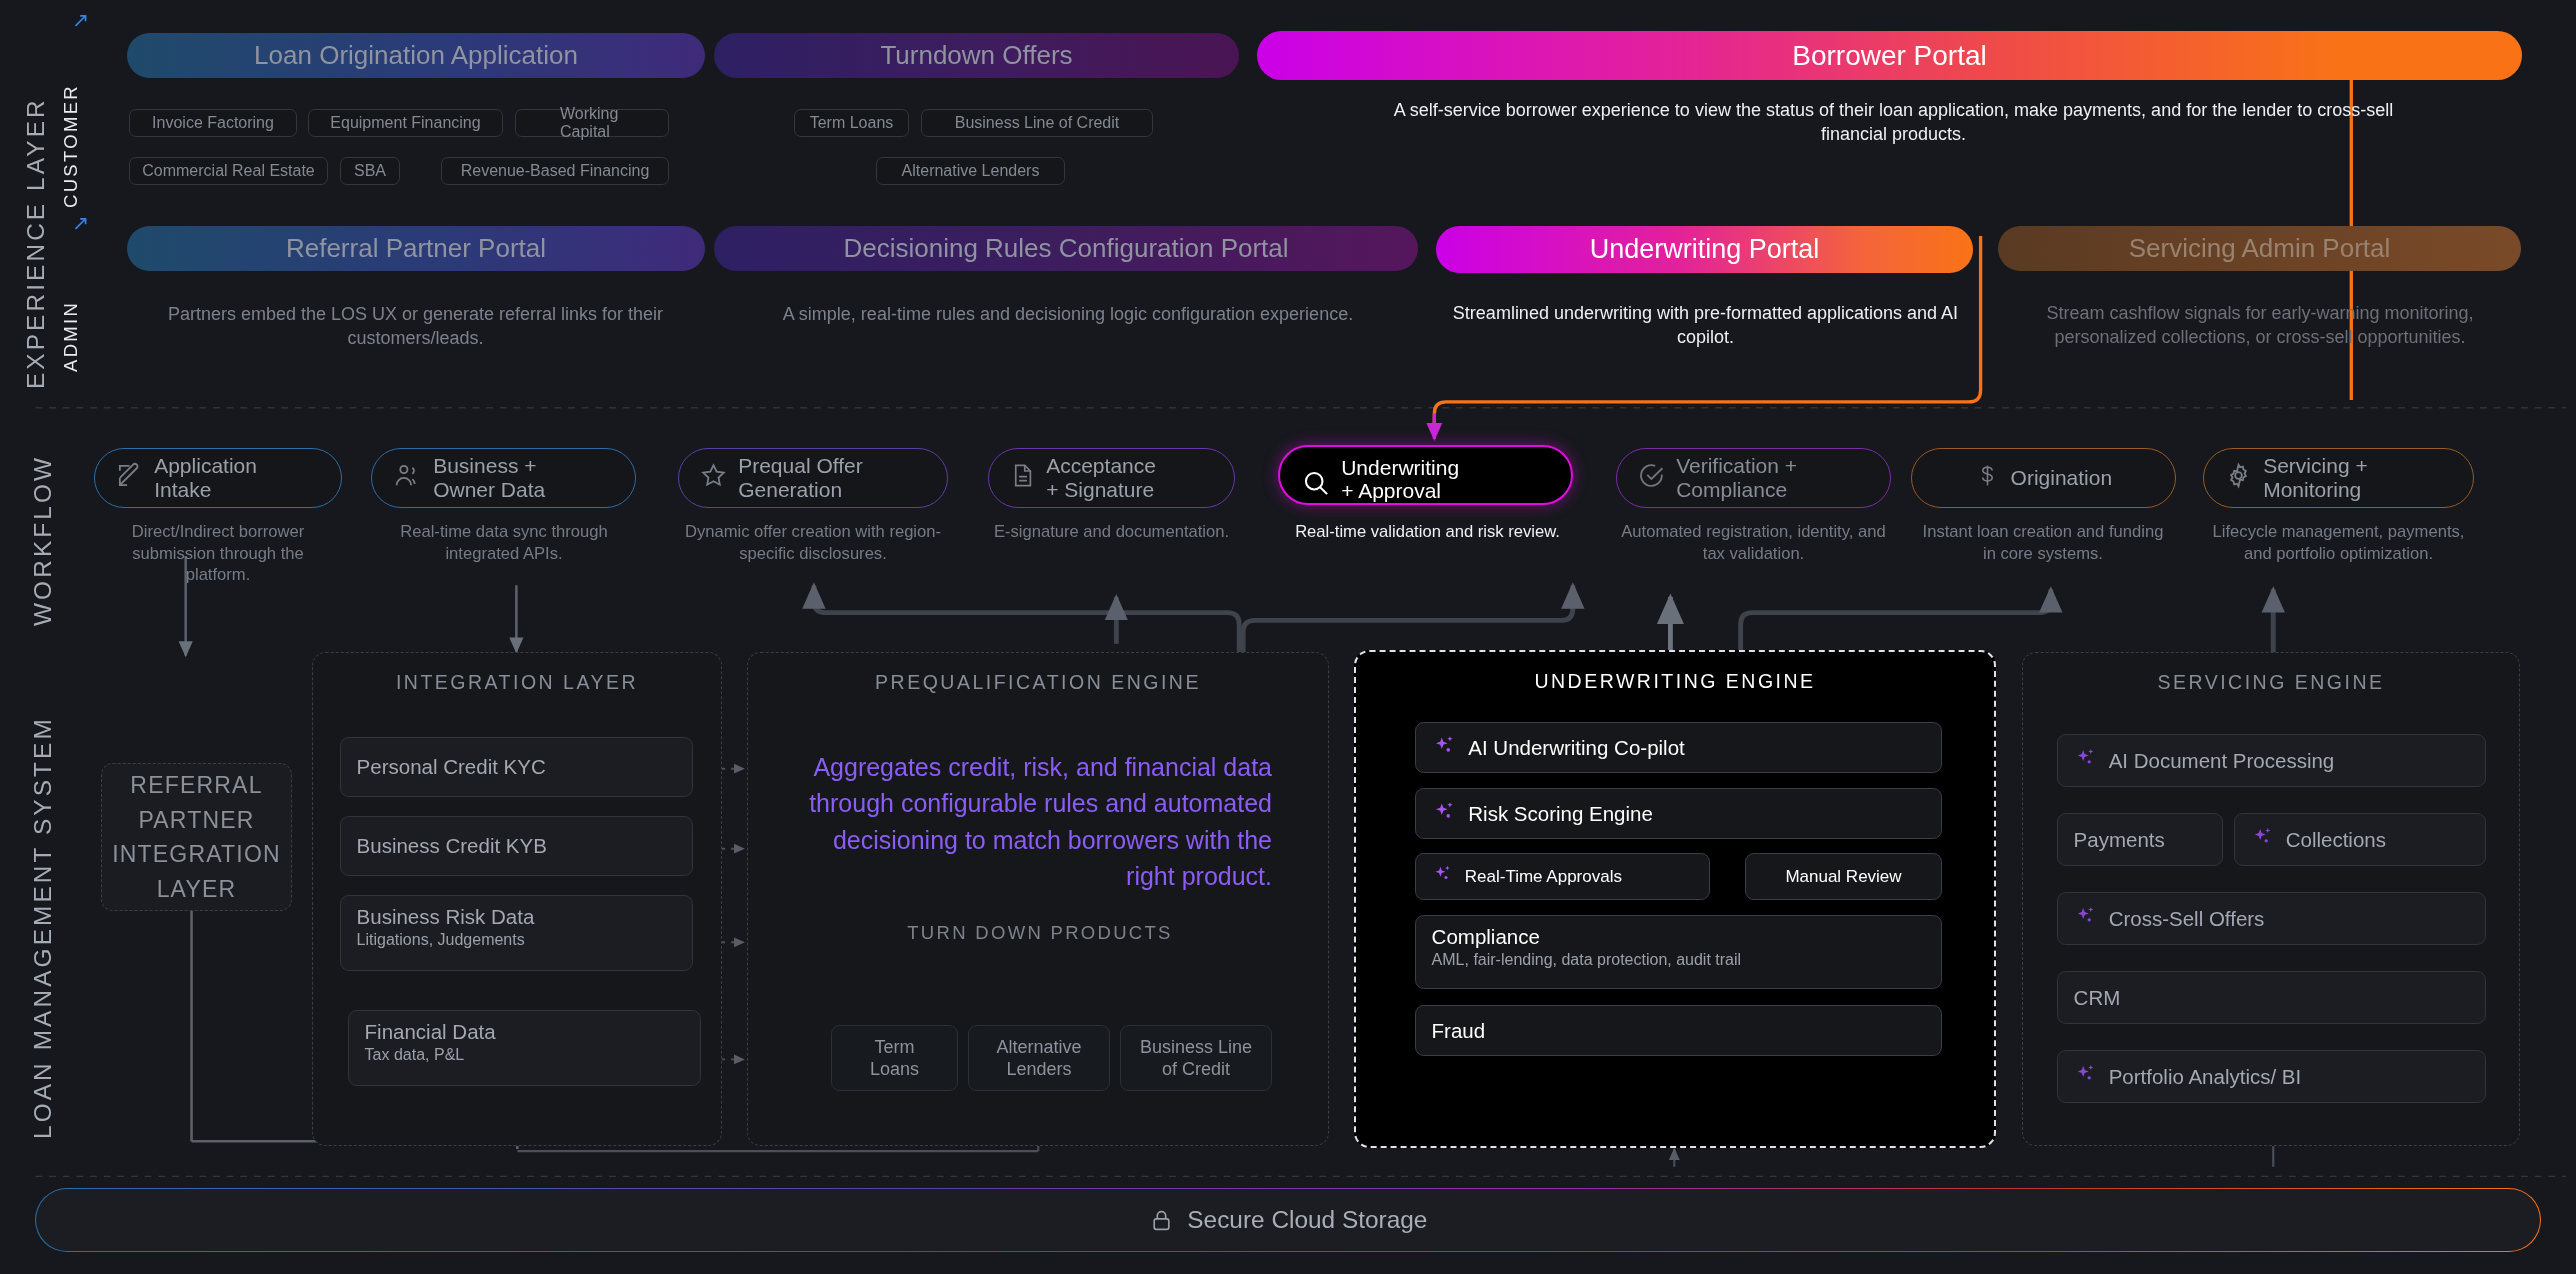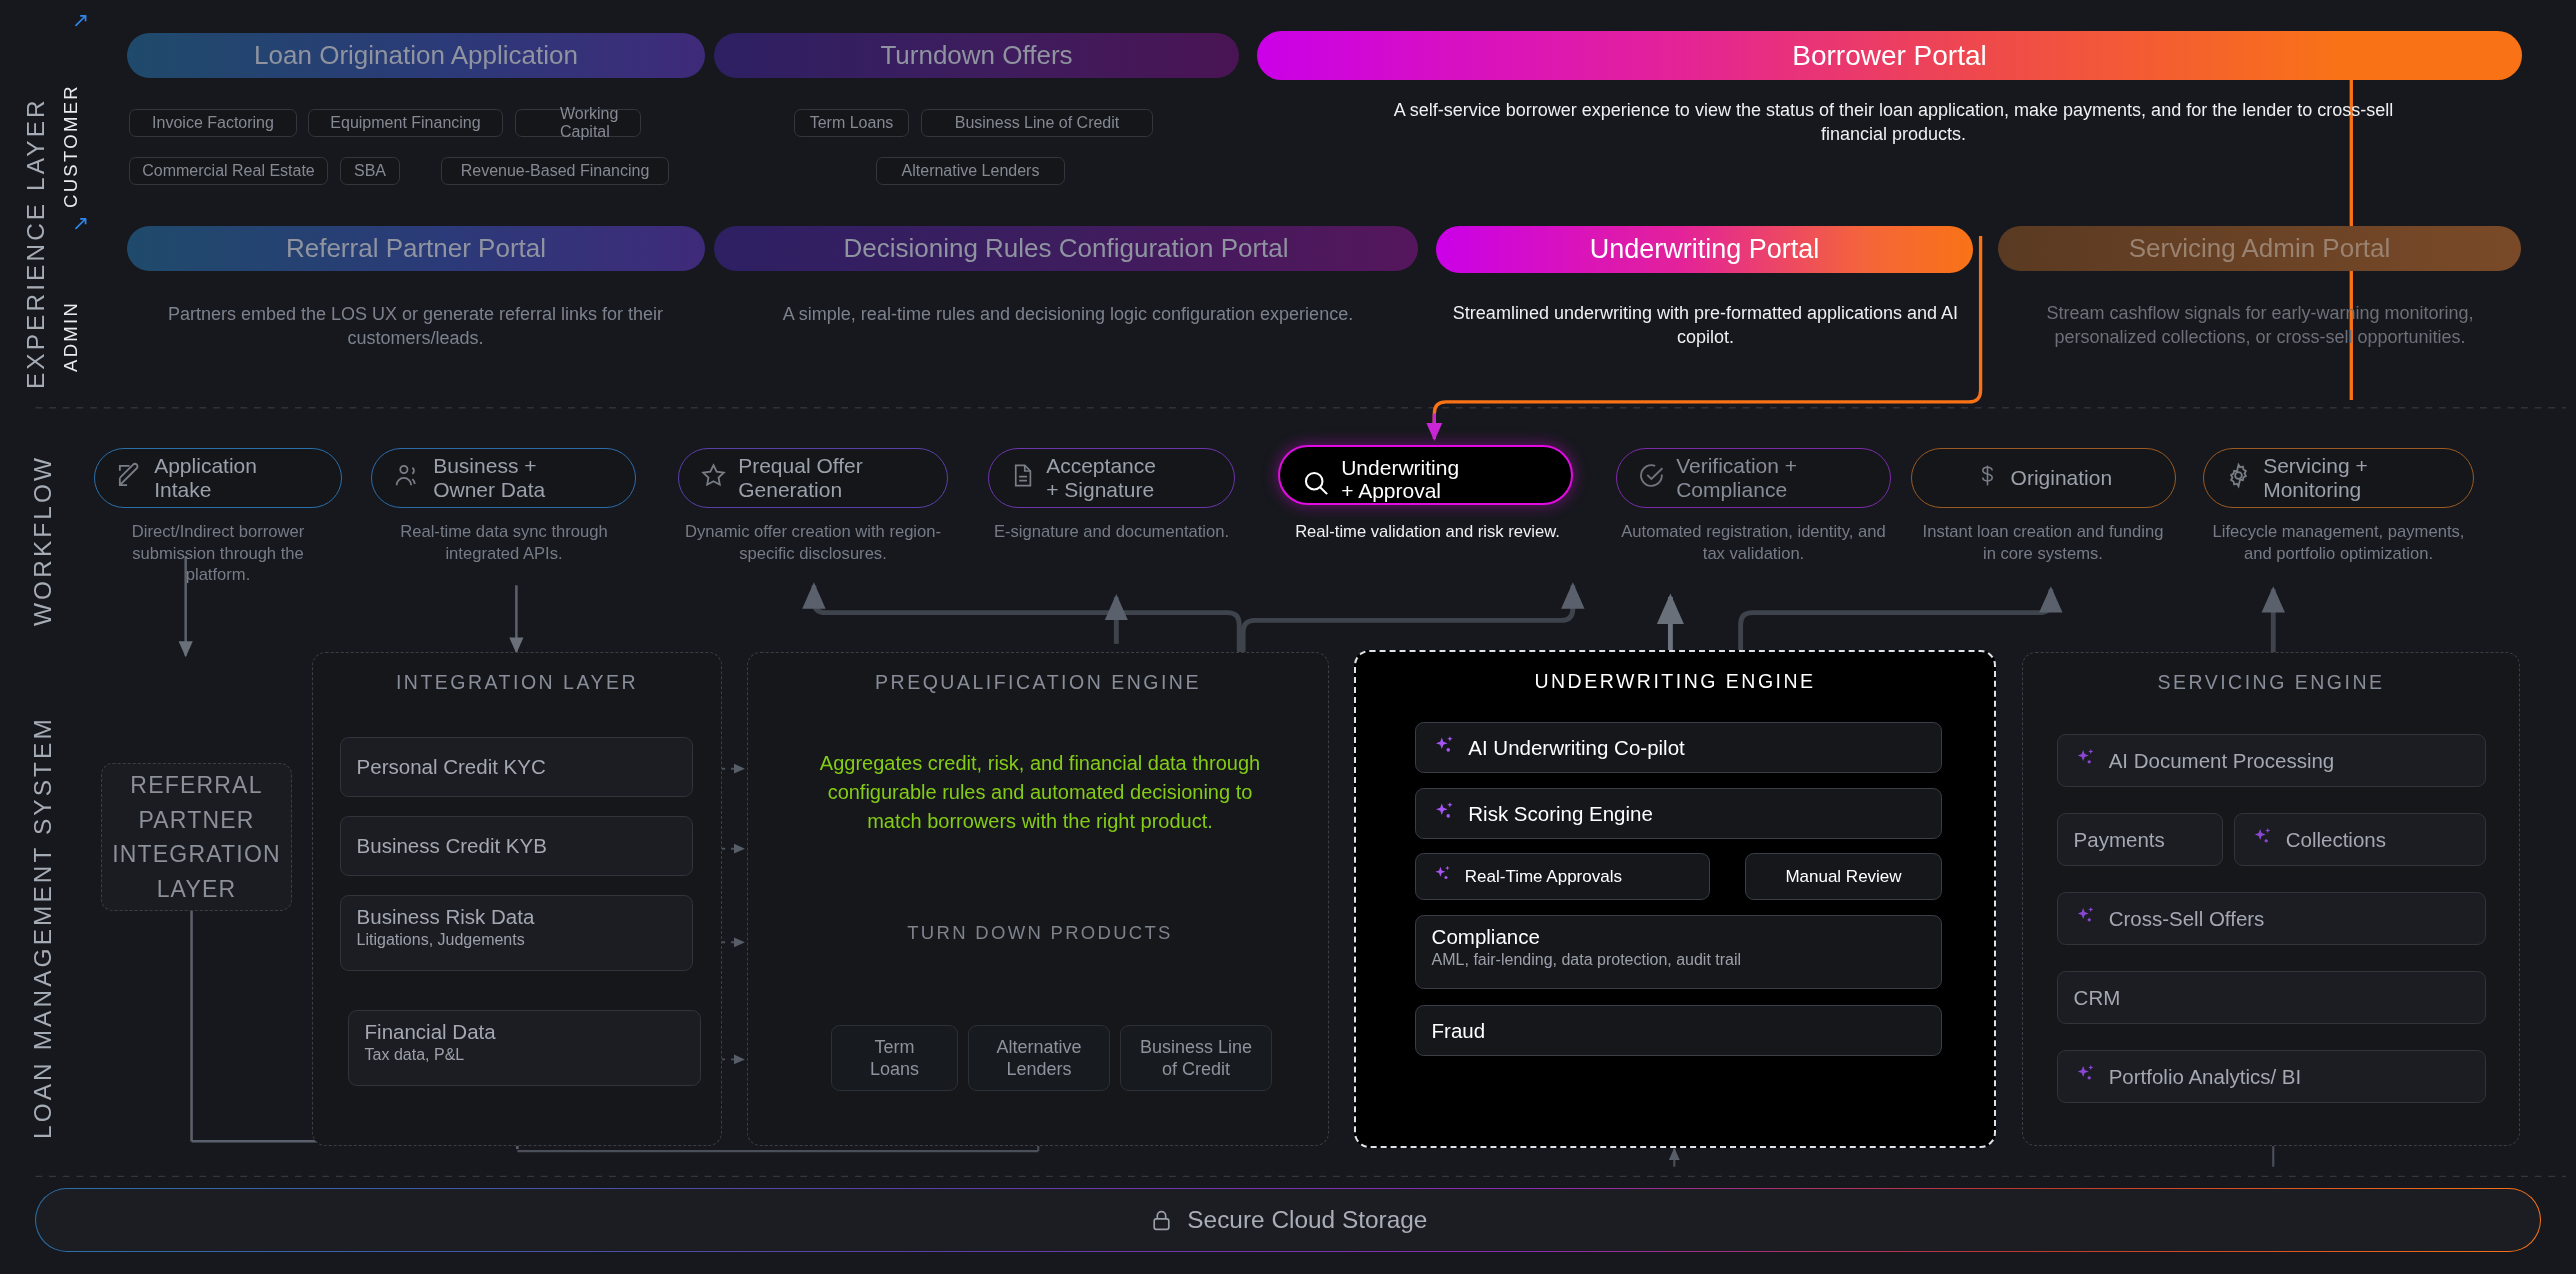--- a/index.html
+++ b/index.html
@@ -140,22 +140,22 @@
     text-align: center;
     font-size: 23px; letter-spacing: 1.2px; line-height: 1.5;
     color: #8b9099;
   }
 
   .section-sub {
     position: absolute; text-align: center;
     font-size: 18.5px; letter-spacing: 2.3px; color: #7d828c;
   }
   .para {
-    position: absolute; text-align: center;
-    font-size: 20px; line-height: 1.45; color: #84cc16;
+    position: absolute; text-align: right;
+    font-size: 25px; line-height: 1.45; color: #8b5cf6;
   }
 
   
   .footer {
     position: absolute;
     border-radius: 975px;
     display: flex; align-items: center; justify-content: center;
     gap: 13.7px;
     font-size: 24.4px;
     color: #a9aeb8;
@@ -286,21 +286,21 @@
 
   <div class="pill dim" style="left:127px; top:33px; width:578px; background:linear-gradient(90deg,#1f4a6b 0%,#2b3a78 55%,#3f2a7a 100%);">
     <span>Loan Origination Application</span>
   </div>
   <div class="chip" style="left:129px; top:109px; width:168px;">
     <span>Invoice Factoring</span>
     </div>
   <div class="chip" style="left:308px; top:109px; width:195px;">
     <span>Equipment Financing</span>
     </div>
-  <div class="chip" style="left:515px; top:109px; width:126px;padding-left:44px;">
+  <div class="chip" style="left:515px; top:109px; width:154px;padding-left:44px;">
     <span>Working Capital</span>
     </div>
   <div class="chip" style="left:129px; top:157px; width:199px;">
     <span>Commercial Real Estate</span>
     </div>
   <div class="chip" style="left:340px; top:157px; width:60px;">
     <span>SBA</span>
     </div>
   <div class="chip" style="left:441px; top:157px; width:228px;">
     <span>Revenue-Based Financing</span>

